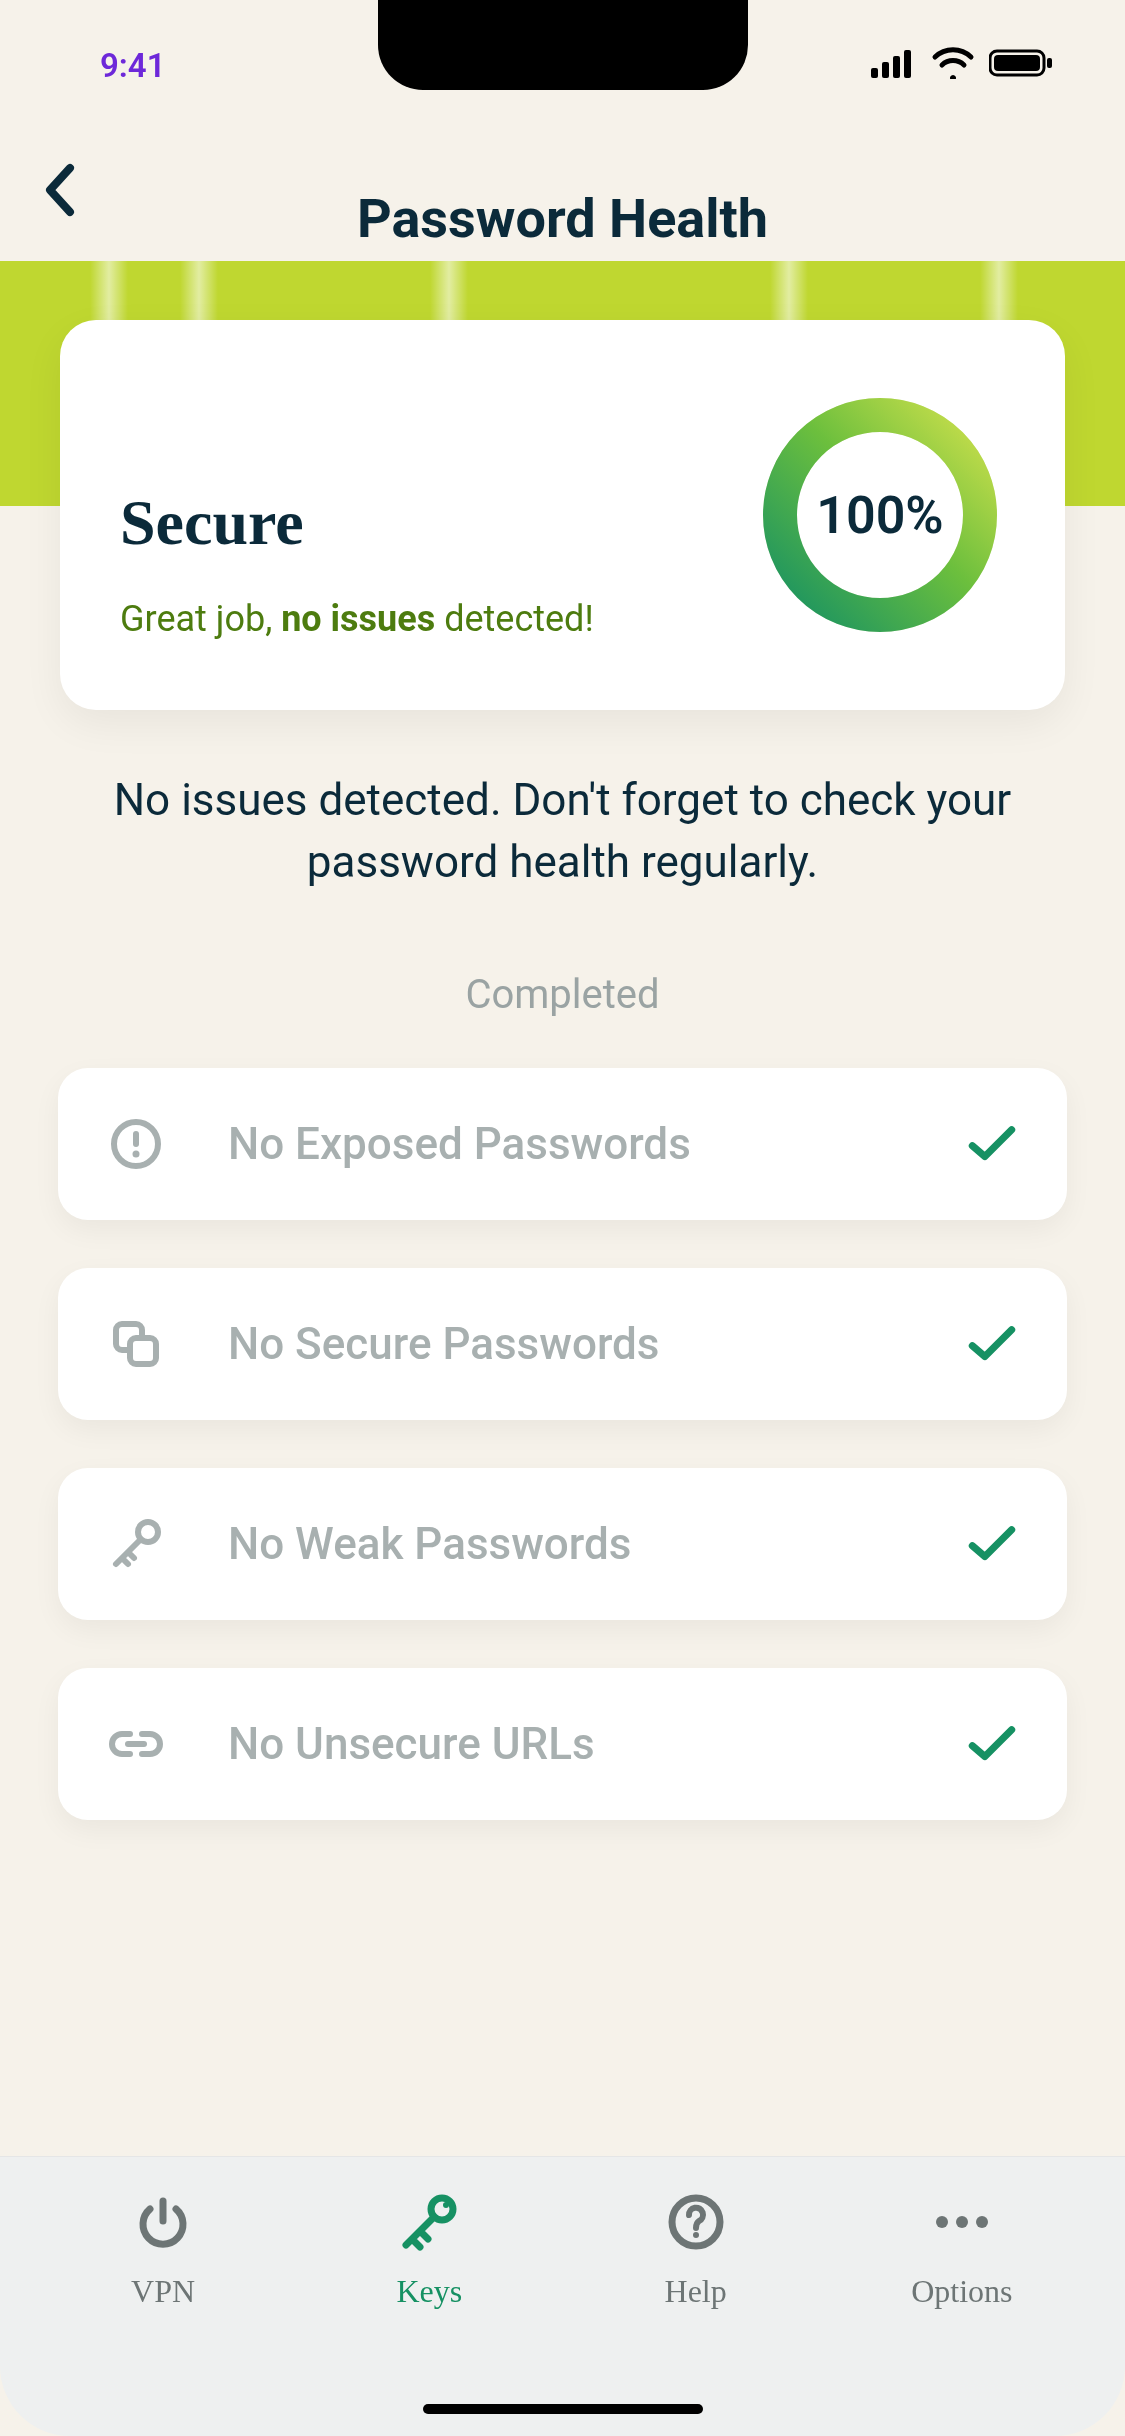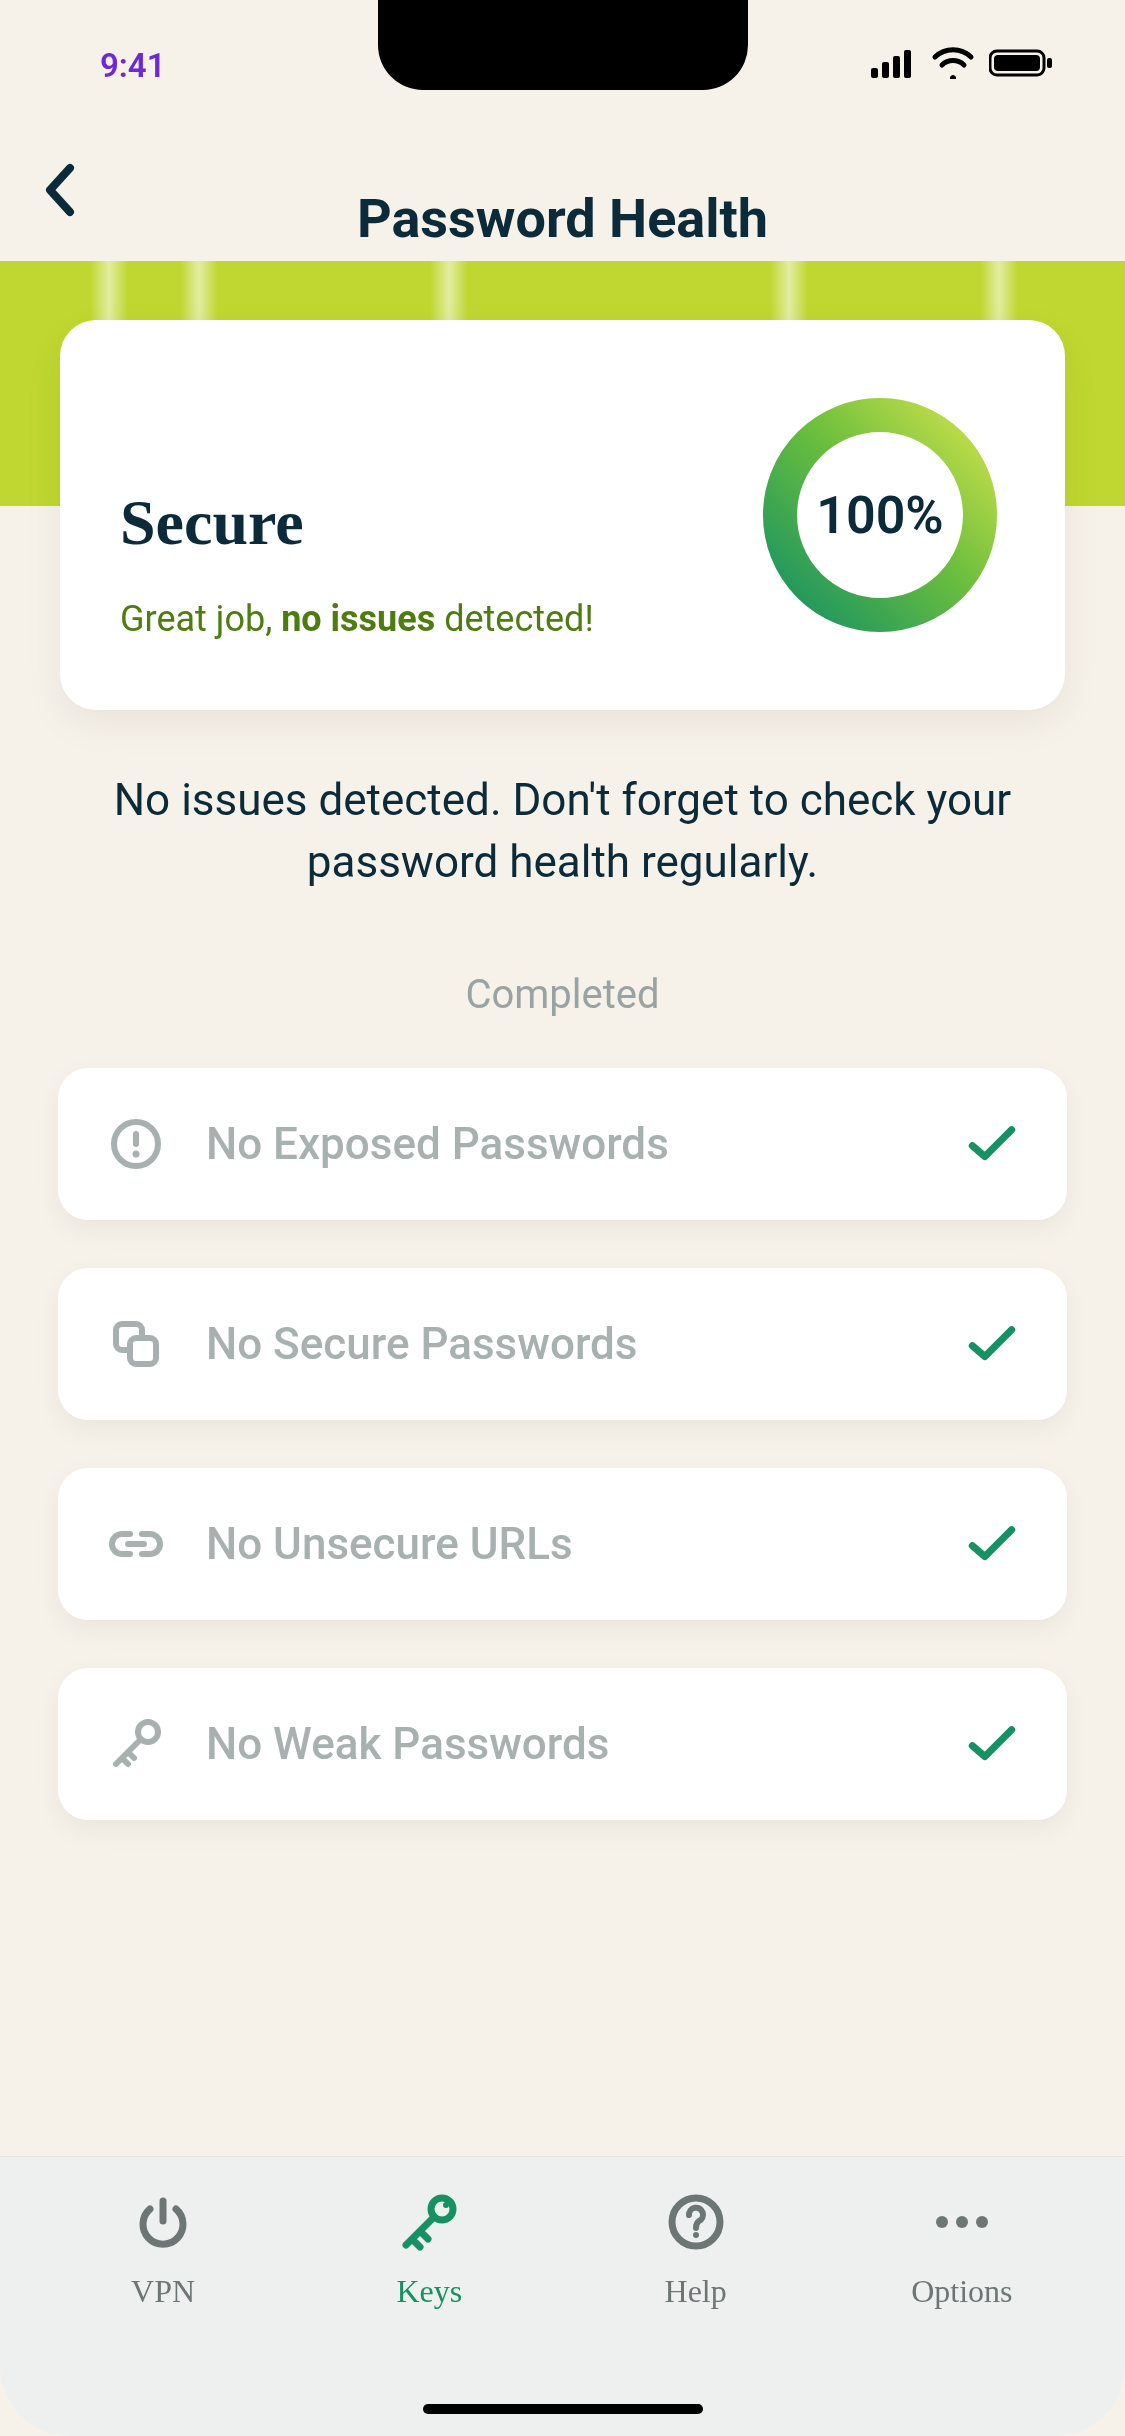--- a/index.html
+++ b/index.html
@@ -152,21 +152,21 @@
     .check-list {
       margin: 50px 58px 0 58px;
     }
     .check-item {
       background: #fff;
       border-radius: 30px;
       box-shadow: 0 10px 28px rgba(0,0,0,0.05);
       padding: 48px 50px;
       display: flex;
       align-items: center;
-      gap: 42px;
+      gap: 64px;
       margin-bottom: 48px;
     }
     .check-item .item-icon {
       width: 56px;
       height: 56px;
       display: flex;
       align-items: center;
       justify-content: center;
       color: #a8b0b0;
     }
@@ -336,42 +336,42 @@
     <div class="item-label">No Secure Passwords</div>
     <div class="item-check">
       <svg width="56" height="44" viewBox="0 0 56 44">
           <path d="M6 24 L20 36 L50 6" stroke="#169163" stroke-width="8" fill="none" stroke-linecap="round" stroke-linejoin="round"></path>
         </svg>
     </div>
   </div>
 
   <div class="check-item">
     <div class="item-icon">
+      <svg width="56" height="56" viewBox="0 0 56 56">
+          <circle cx="40" cy="16" r="10" stroke="#a8b0b0" stroke-width="6" fill="none"></circle>
+          <path d="M32 24 L8 48 M14 42 L20 48 M20 36 L26 42" stroke="#a8b0b0" stroke-width="6" stroke-linecap="round"></path>
+        </svg>
+    </div>
+    <div class="item-label">No Weak Passwords</div>
+    <div class="item-check">
+      <svg width="56" height="44" viewBox="0 0 56 44">
+          <path d="M6 24 L20 36 L50 6" stroke="#169163" stroke-width="8" fill="none" stroke-linecap="round" stroke-linejoin="round"></path>
+        </svg>
+    </div>
+  </div>
+
+  <div class="check-item">
+    <div class="item-icon">
       <svg width="56" height="36" viewBox="0 0 56 36">
           <path d="M20 18 H36" stroke="#a8b0b0" stroke-width="6" stroke-linecap="round"></path>
           <path d="M22 8 H14 a10 10 0 0 0 0 20 h8" stroke="#a8b0b0" stroke-width="6" fill="none" stroke-linecap="round"></path>
           <path d="M34 8 H42 a10 10 0 0 1 0 20 h-8" stroke="#a8b0b0" stroke-width="6" fill="none" stroke-linecap="round"></path>
         </svg>
     </div>
     <div class="item-label">No Unsecure URLs</div>
-    <div class="item-check">
-      <svg width="56" height="44" viewBox="0 0 56 44">
-          <path d="M6 24 L20 36 L50 6" stroke="#169163" stroke-width="8" fill="none" stroke-linecap="round" stroke-linejoin="round"></path>
-        </svg>
-    </div>
-  </div>
-
-  <div class="check-item">
-    <div class="item-icon">
-      <svg width="56" height="56" viewBox="0 0 56 56">
-          <circle cx="40" cy="16" r="10" stroke="#a8b0b0" stroke-width="6" fill="none"></circle>
-          <path d="M32 24 L8 48 M14 42 L20 48 M20 36 L26 42" stroke="#a8b0b0" stroke-width="6" stroke-linecap="round"></path>
-        </svg>
-    </div>
-    <div class="item-label">No Weak Passwords</div>
     <div class="item-check">
       <svg width="56" height="44" viewBox="0 0 56 44">
           <path d="M6 24 L20 36 L50 6" stroke="#169163" stroke-width="8" fill="none" stroke-linecap="round" stroke-linejoin="round"></path>
         </svg>
     </div>
   </div>
 
 </div>
 
 <div class="tab-bar">

